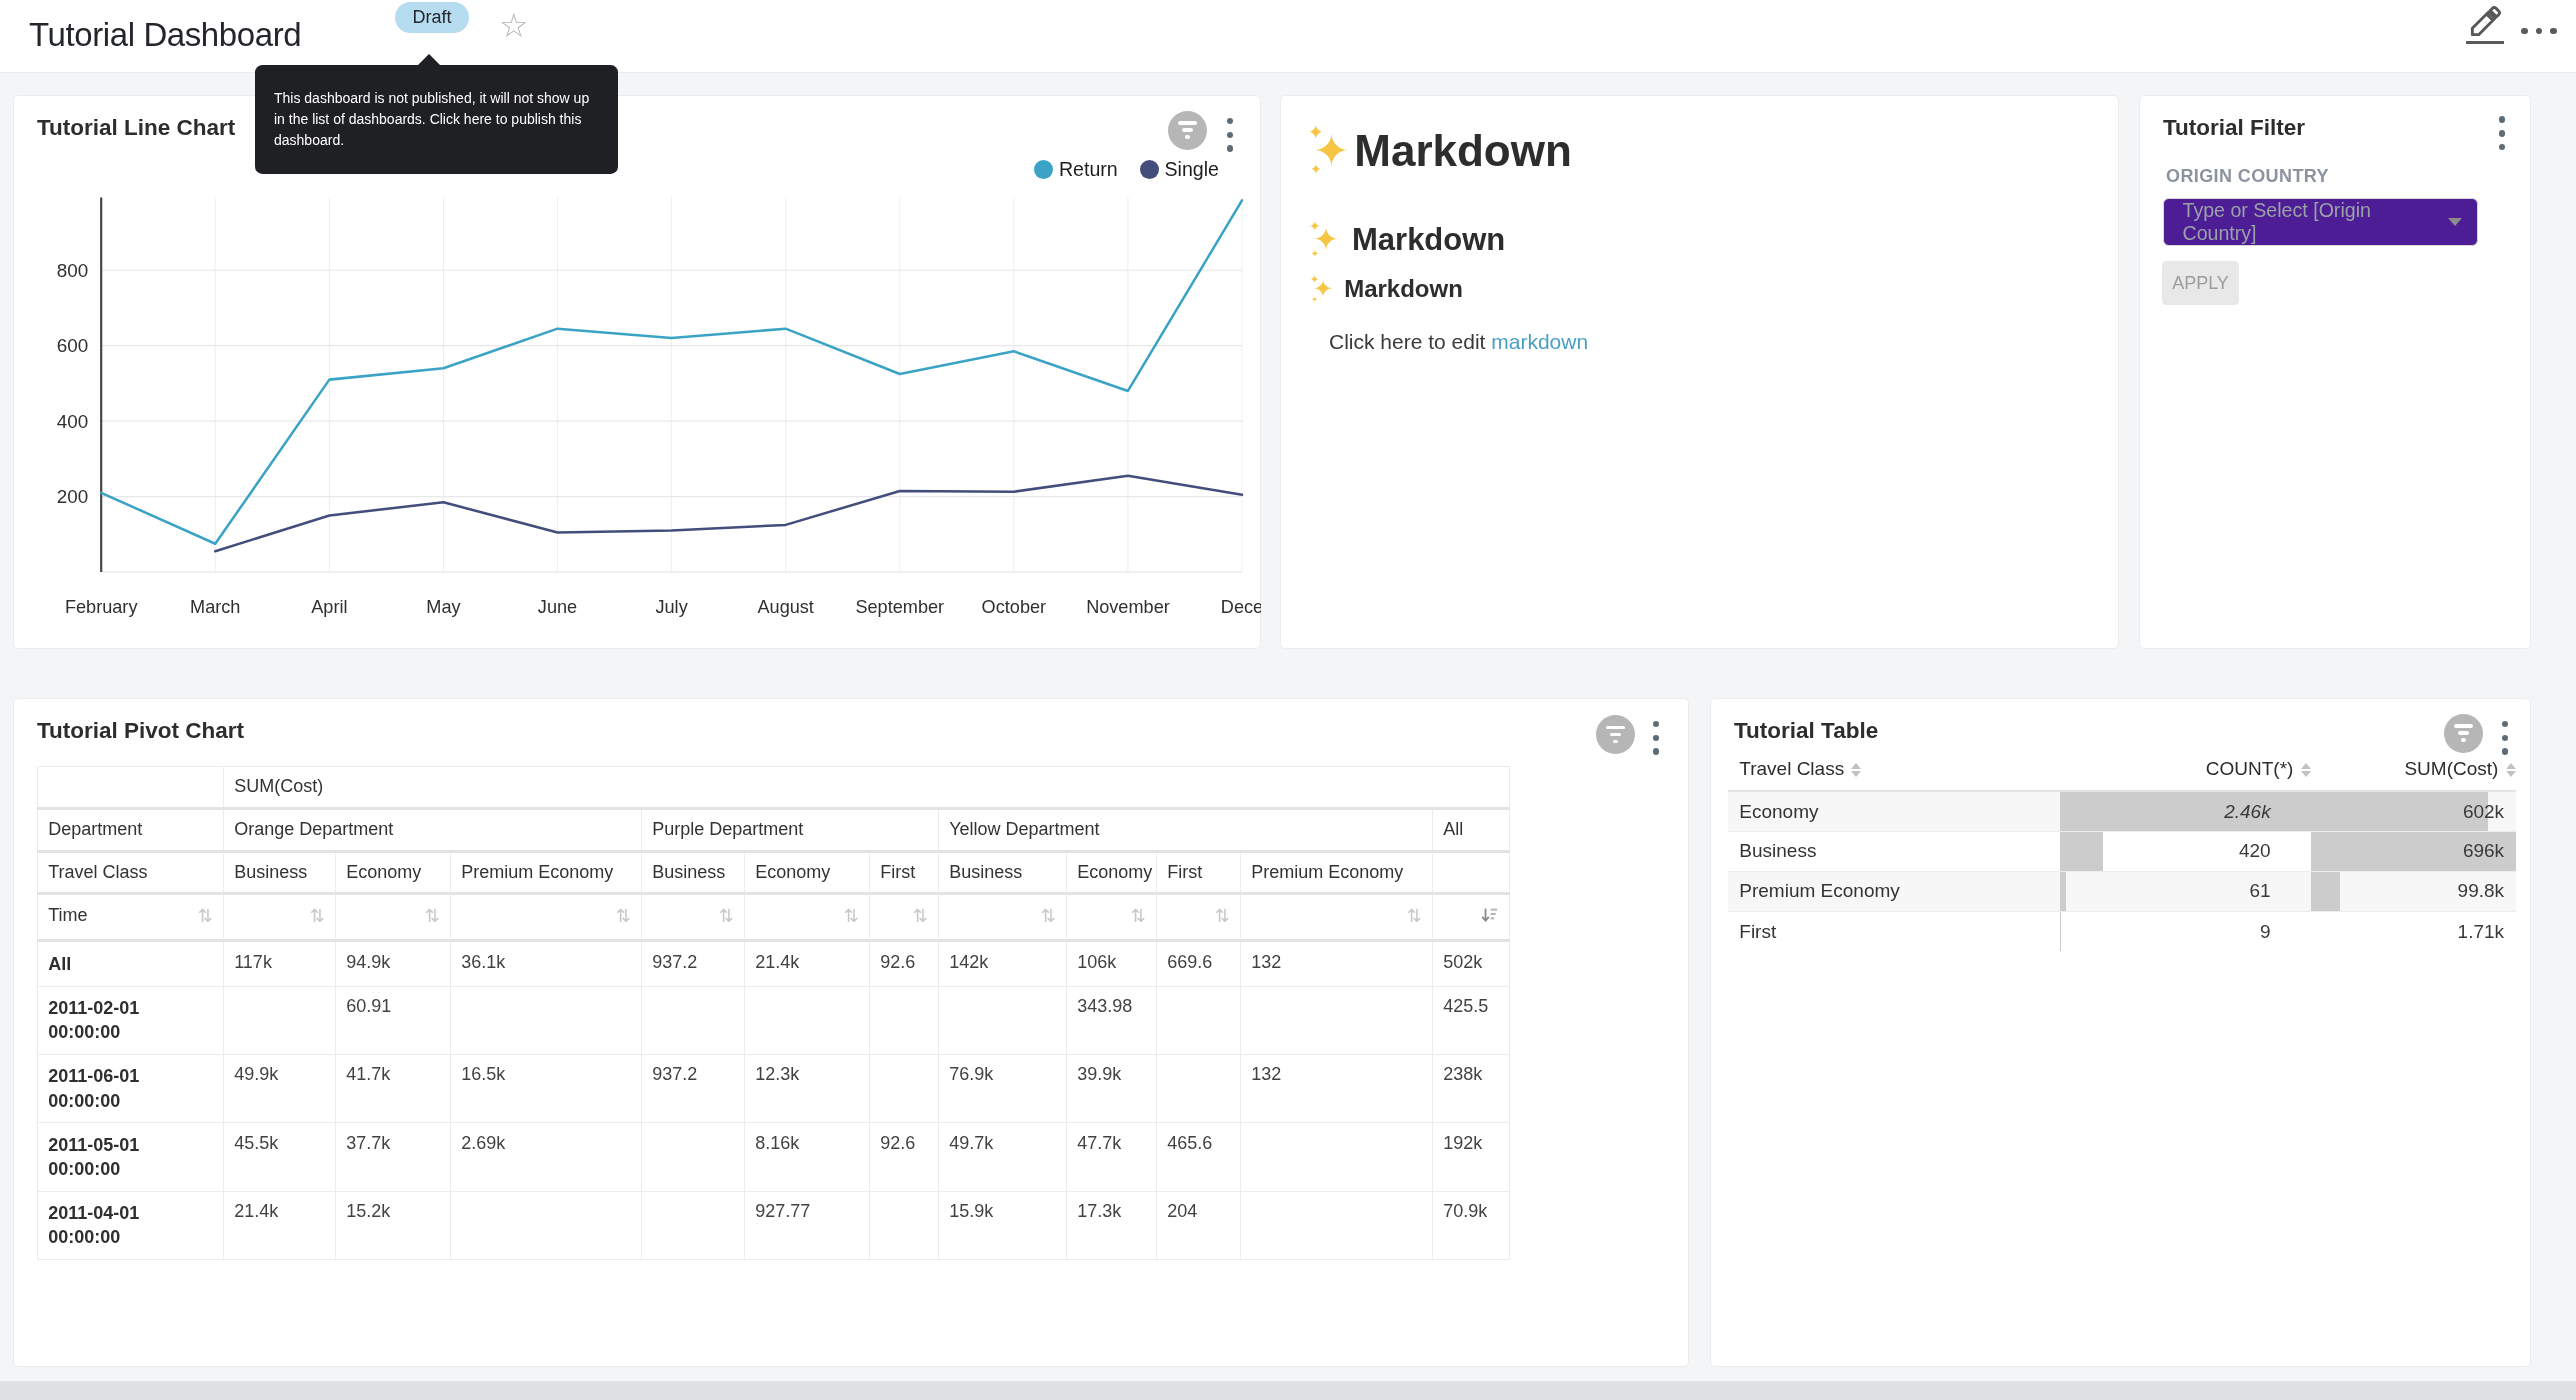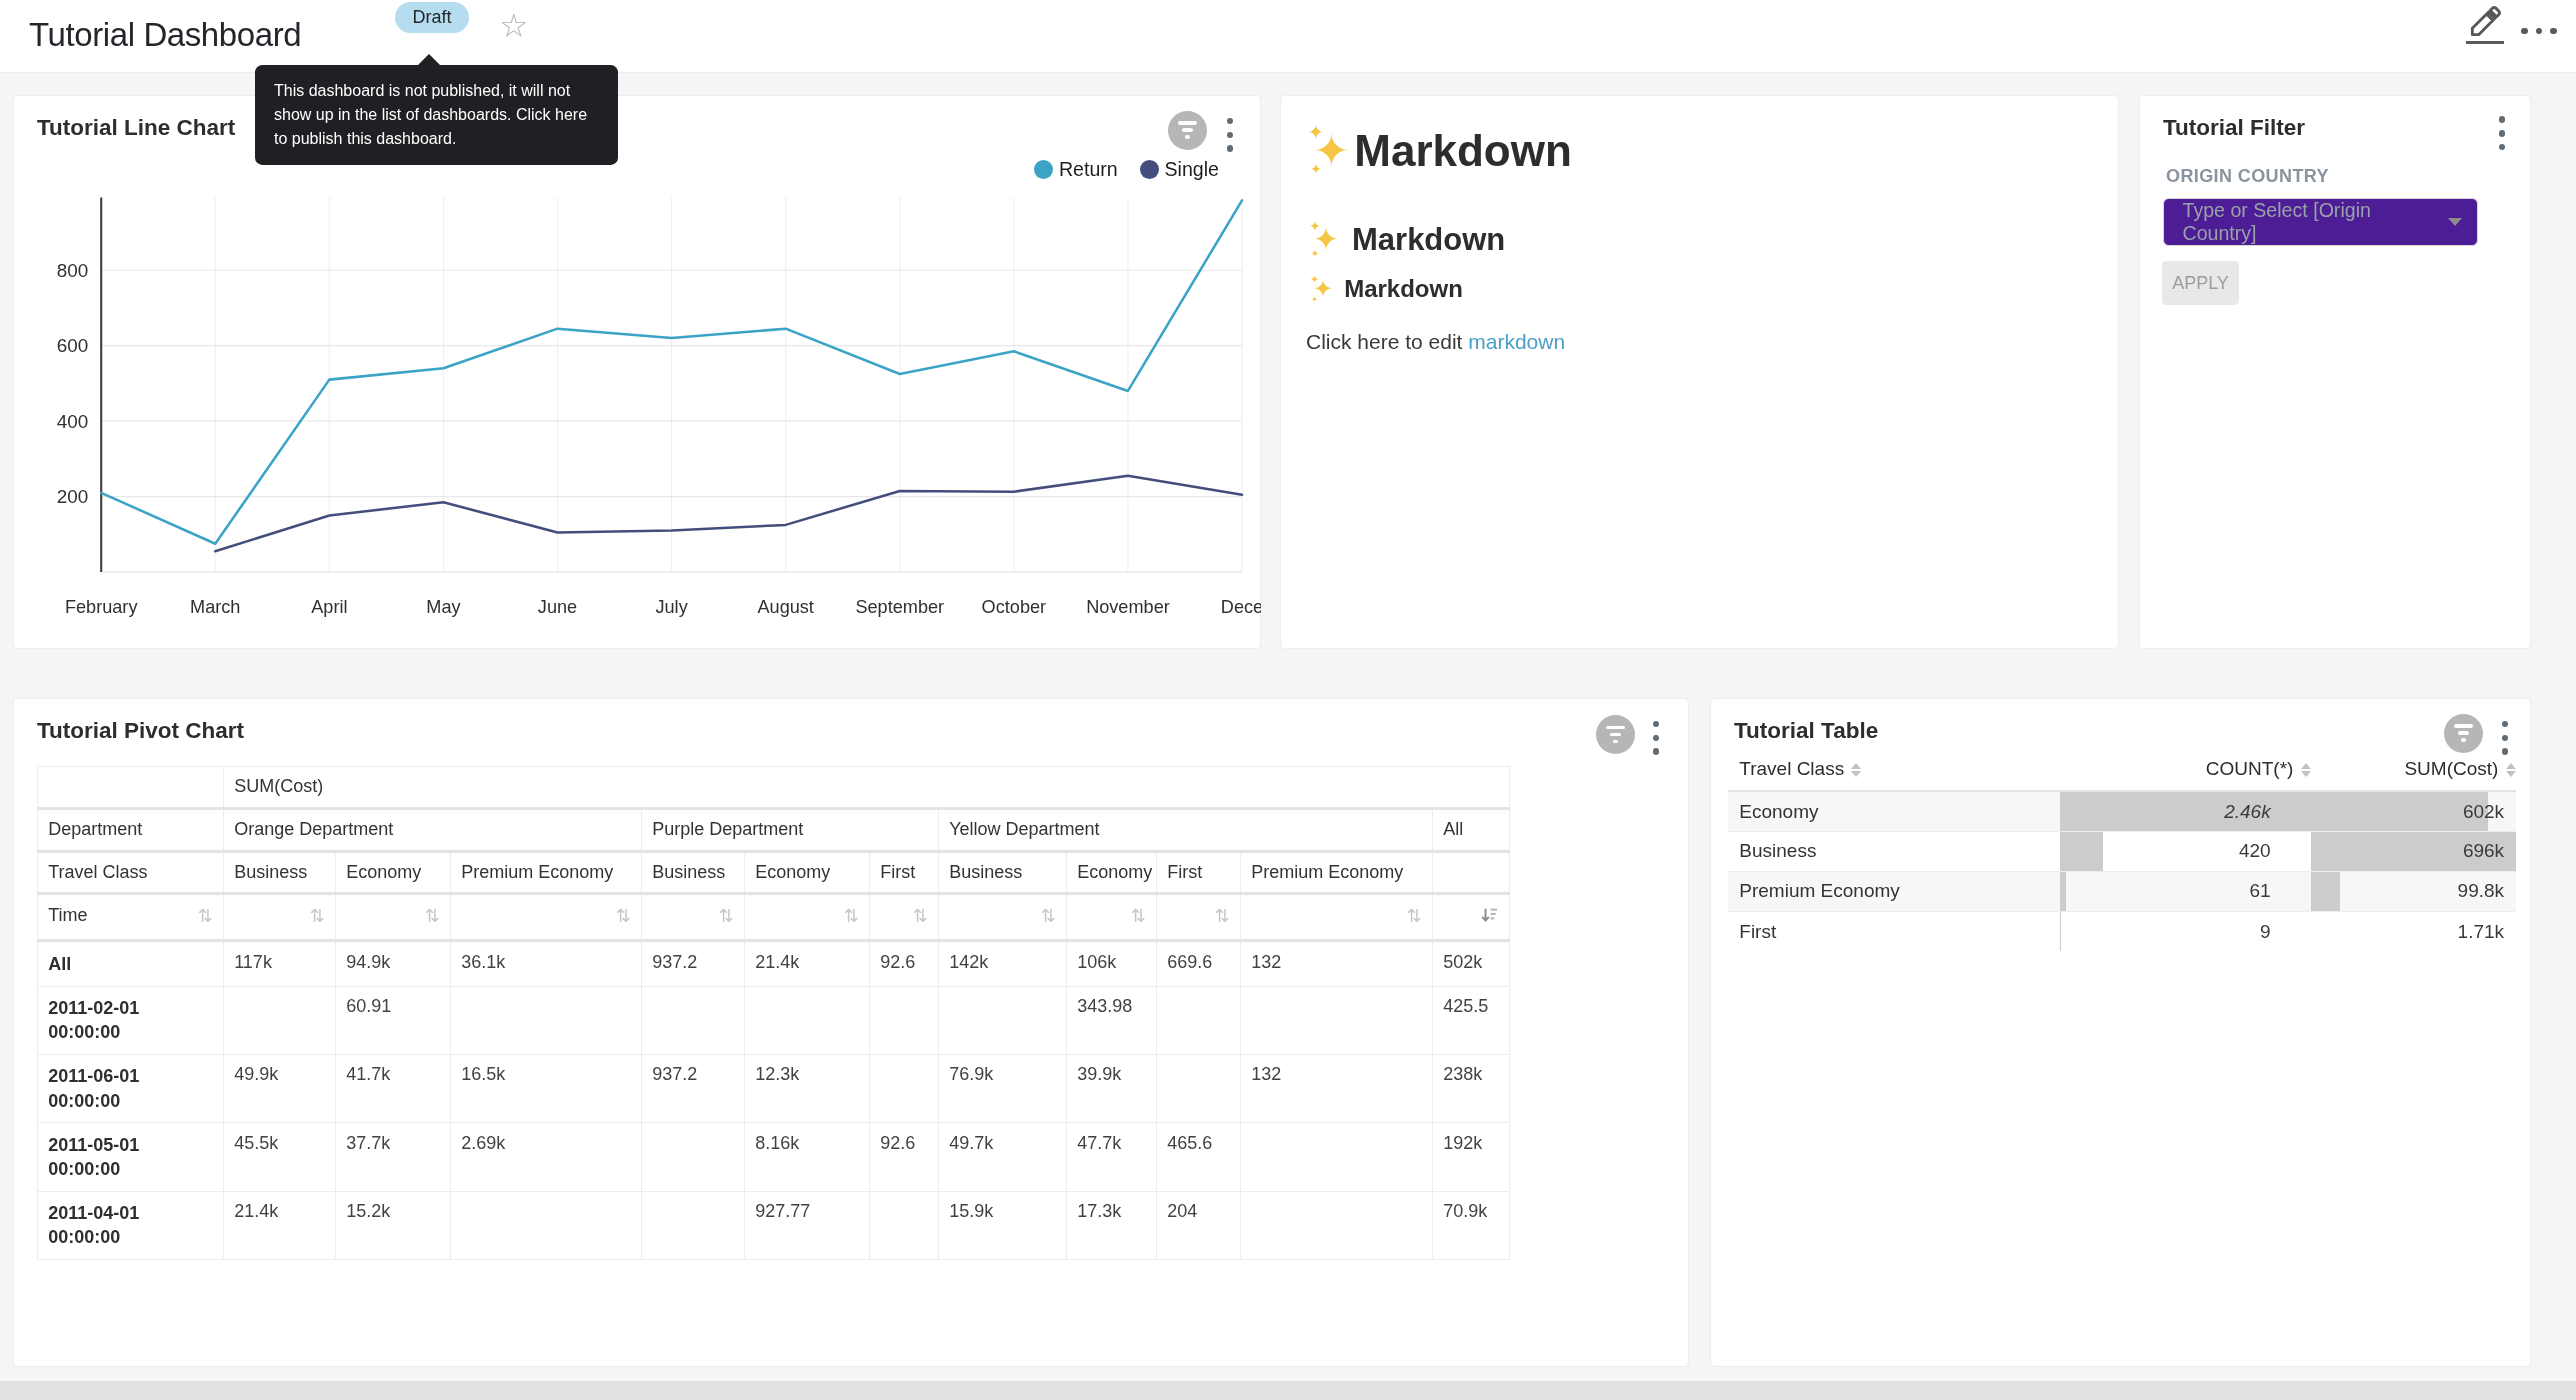--- a/index.html
+++ b/index.html
@@ -11,21 +11,21 @@
   #header { position:absolute; left:0; top:0; width:2576px; height:73px; background:#fff; border-bottom:1.5px solid #ececec; z-index:5; }
   .dash-title { position:absolute; left:29px; top:16px; font-size:33px; font-weight:500; color:#23262b; letter-spacing:-0.4px; }
   .draft-pill { position:absolute; left:395px; top:2px; height:30.5px; line-height:30.5px; padding:0 17.4px; background:#b5dcef; border-radius:16px; font-size:18px; color:#24262b; }
   .star-icon { position:absolute; left:499px; top:5.8px; font-size:33px; color:#b2b2b2; cursor:pointer; }
   .edit-icon { position:absolute; left:2464px; top:5.8px; width:41px; text-align:center; }
   .edit-icon .underline { width:38px; height:2.9px; background:#5a5a5a; margin:1.5px auto 0; }
   .kebab-h { position:absolute; left:2521px; top:27.6px; display:flex; gap:8px; }
   .kebab-h i { width:6.5px; height:6.5px; border-radius:50%; background:#5a5a5a; }
 
   
-  .tooltip { position:absolute; left:255px; top:65px; width:363px; background:#1f2023; color:#fff; border-radius:7.3px; padding:14px 19px; font-size:16px; line-height:1.5; z-index:9; }
+  .tooltip { position:absolute; left:255px; top:65px; width:363px; background:#1f2023; color:#fff; border-radius:7.3px; padding:23px 19px; font-size:14px; line-height:1.5; z-index:9; }
   .tooltip::before { content:""; position:absolute; top:-11px; left:163px; border:11px solid transparent; border-top:none; border-bottom:11.6px solid #1f2023; }
 
   
   .card { position:absolute; background:#fff; border:0.7px solid #ececec; border-radius:4.4px; }
   #card-line   { left:13px;  top:95px; width:1248px; height:554px; }
   #card-md     { left:1280px; top:95px; width:839px; height:554px; }
   #card-filter { left:2139px; top:95px; width:392px;  height:554px; }
   #card-pivot  { left:13px;  top:698px; width:1676px; height:669px; }
   #card-table  { left:1710px; top:698px; width:821px; height:669px; }
   .card-title { position:absolute; left:23px; top:19px; font-size:22.5px; font-weight:600; color:#2d2d2d; }
@@ -41,21 +41,21 @@
   #card-line .kebab-v { left:1210px; top:19px; }
   #legend { position:absolute; right:41px; top:62px; display:flex; gap:22px; }
   .legend-item { display:flex; align-items:center; gap:5.8px; font-size:19.6px; color:#1f1f1f; cursor:pointer; }
   .legend-item .dot { width:19px; height:19px; border-radius:50%; }
   #lineSvg { position:absolute; left:0; top:0; }
 
   
   #card-md .md-h1 { position:absolute; left:32px; top:29px;  font-size:44px; font-weight:600; color:#2d2d2d; }
   #card-md .md-h2 { position:absolute; left:32px; top:125px; font-size:31px; font-weight:600; color:#2d2d2d; }
   #card-md .md-h3 { position:absolute; left:32px; top:179px; font-size:24px; font-weight:600; color:#2d2d2d; }
-  #card-md .md-p  { position:absolute; left:25px; top:234px; font-size:21px; color:#3a3a3a; }
+  #card-md .md-p  { position:absolute; left:48px; top:234px; font-size:21px; color:#3a3a3a; }
   #card-md a { color:#4a9fc4; text-decoration:none; cursor:pointer; }
   .sparkle { position:relative; display:inline-block; color:#f6c543; margin-right:4.4px; }
   .sparkle .s2 { position:absolute; left:-0.28em; top:-0.22em; font-size:0.45em; }
   .sparkle .s3 { position:absolute; left:-0.22em; bottom:-0.1em; font-size:0.32em; }
 
   
   #card-filter .kebab-v { left:356px; top:17.4px; }
   .filter-label { position:absolute; left:26px; top:70px; font-size:18px; font-weight:600; letter-spacing:0.4px; color:#8a939e; }
   .filter-select { position:absolute; left:22.5px; top:102px; width:315px; height:48px; border:1.5px solid #d9d9d9; border-radius:5.8px; background:#4c1d95; display:flex; align-items:center; cursor:pointer; }
   .filter-select .ph { margin-left:19px; font-size:19.6px; color:#9aa1a8; flex:1; }

